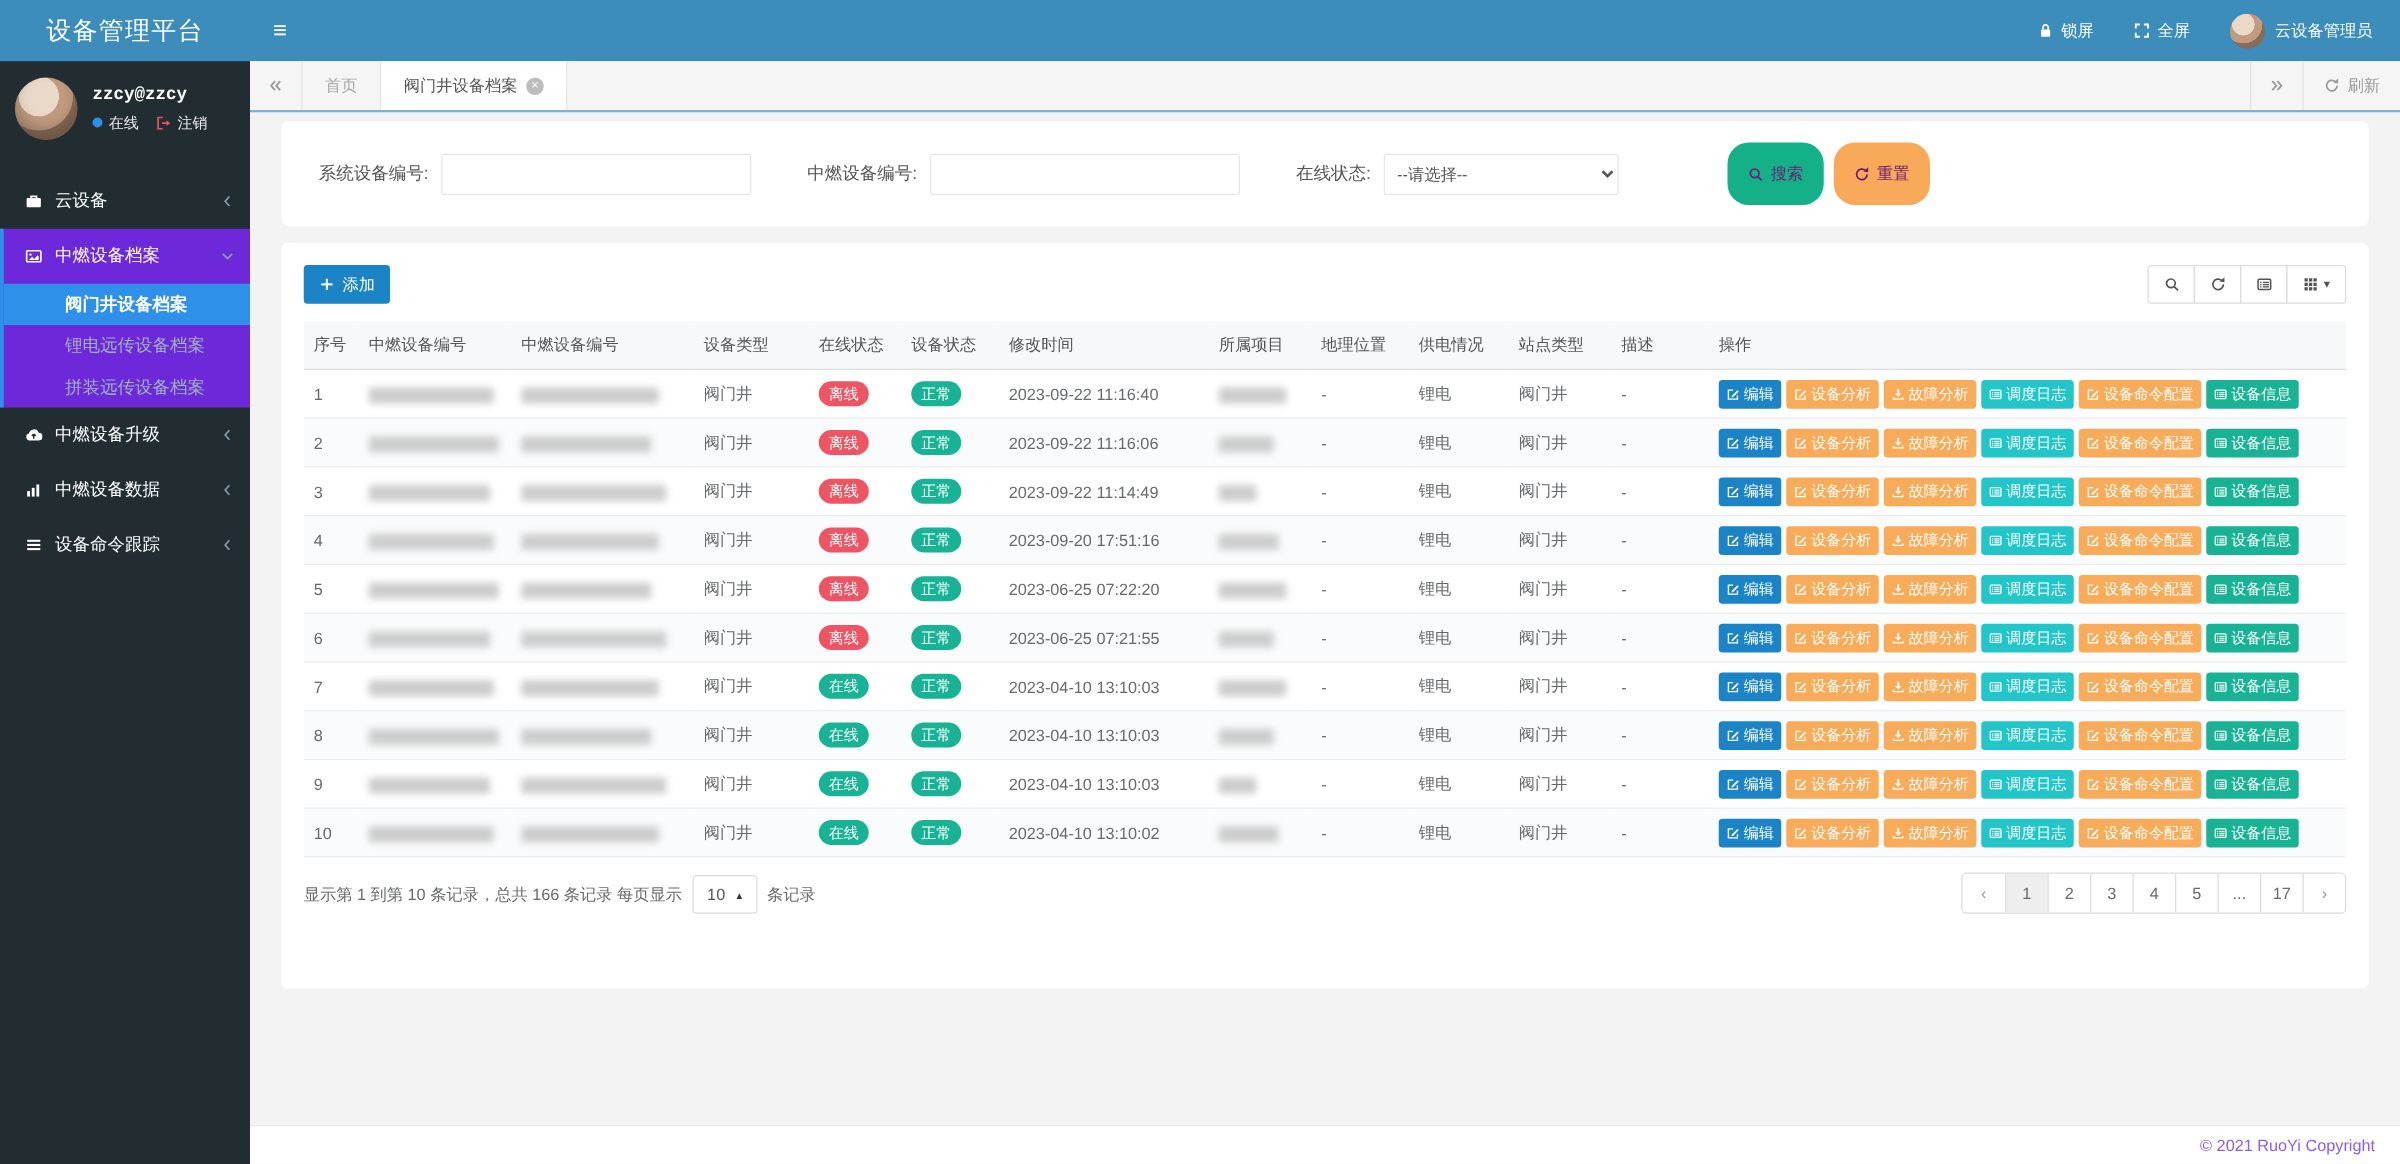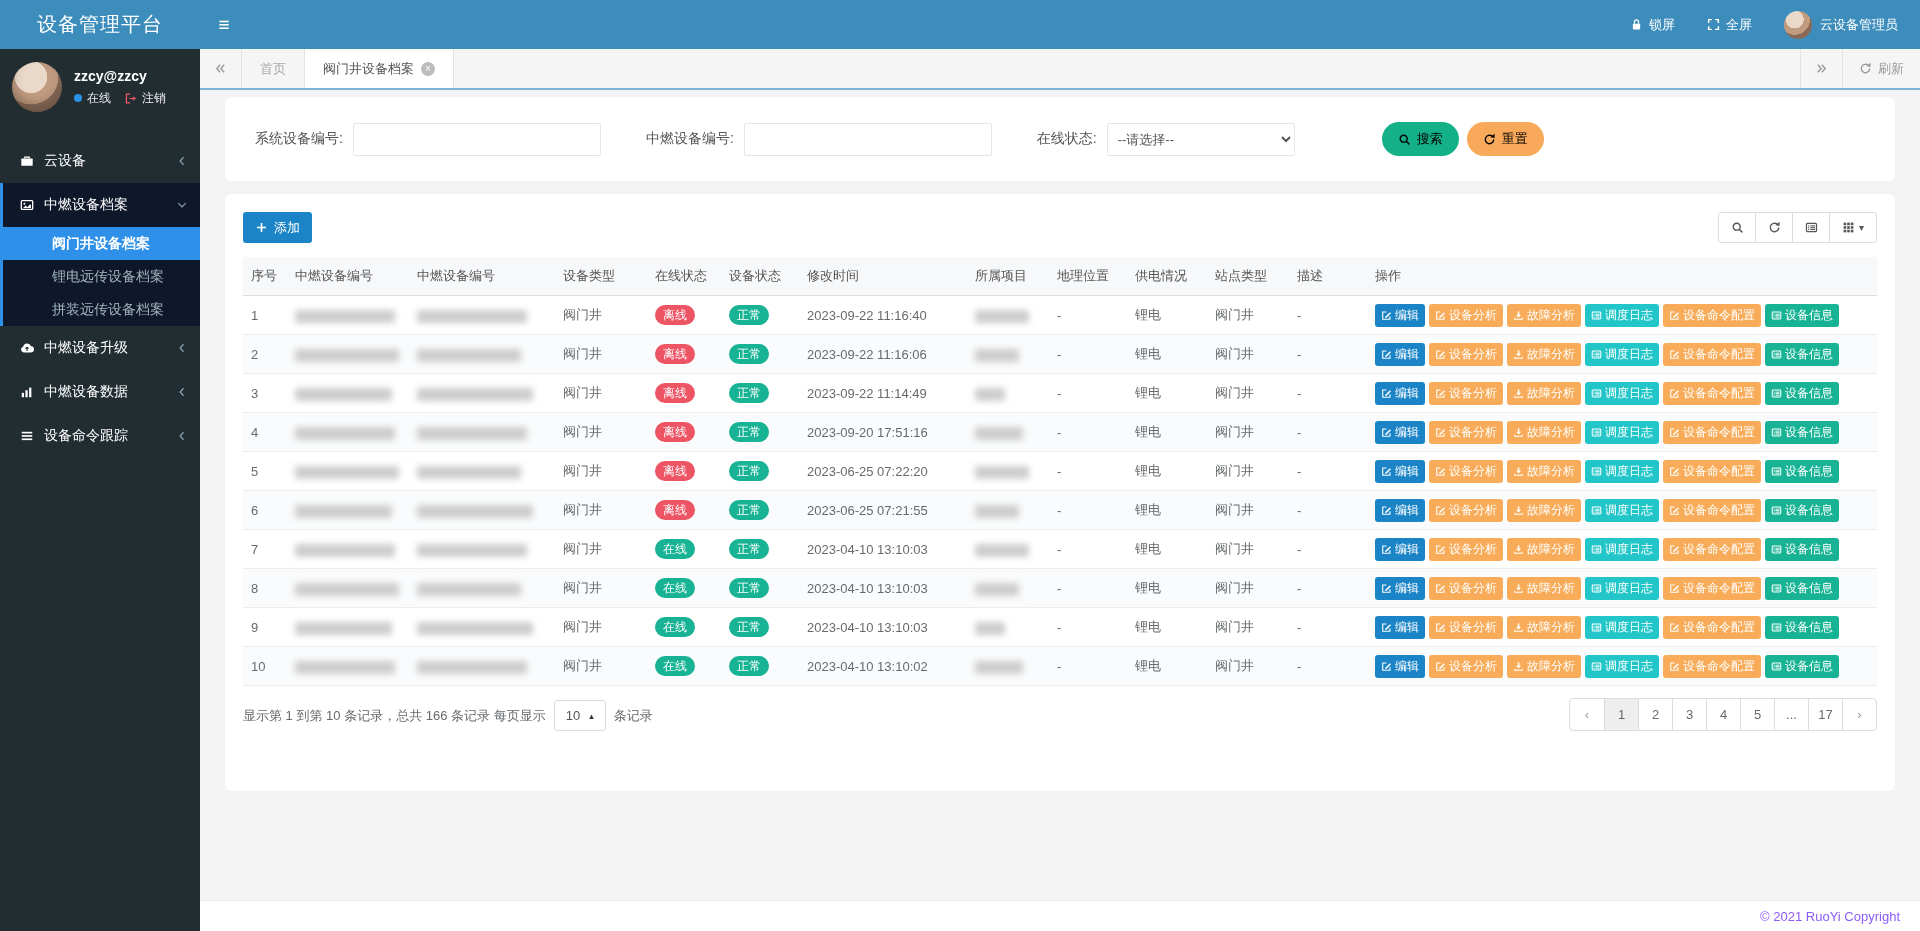--- a/index.html
+++ b/index.html
@@ -2,34 +2,34 @@
 <html><head>
 <meta charset="utf-8">
 <style>
   *{margin:0;padding:0;box-sizing:border-box;}
   html,body{width:1920px;height:931px;overflow:hidden;}
   body{font-family:"Liberation Sans","DejaVu Sans",sans-serif;font-size:13px;color:#676a6c;background:#f3f3f4;}
   svg{display:inline-block;vertical-align:middle;}
   .ic{display:inline-flex;align-items:center;justify-content:center;}
 
   
-  .sidebar{position:fixed;left:0;top:0;width:200px;height:931px;background:#222d32;z-index:20;}
+  .sidebar{position:fixed;left:0;top:0;width:200px;height:931px;background:#222d32;z-index:20;font-family:Liberation Mono, monospace;}
   .logo{height:49px;background:#3c8dbc;color:#fff;font-size:20px;font-weight:400;display:flex;align-items:center;justify-content:center;letter-spacing:1px;}
   .user-panel{display:flex;align-items:center;padding:13px 12px;}
   .avatar{width:50px;height:50px;border-radius:50%;flex:0 0 50px;
     background:radial-gradient(circle at 38% 30%,#ead9c9 0 34%,#c09b80 35% 58%,#8a6a57 59% 100%);
     box-shadow:inset 0 -8px 10px rgba(60,50,40,.35);}
   .user-meta{margin-left:12px;}
   .user-name{color:#fff;font-weight:bold;font-size:14px;margin-bottom:6px;}
   .user-status{display:flex;align-items:center;gap:5px;font-size:12px;color:#ececec;}
   .dot{width:8px;height:8px;border-radius:50%;background:#2d8fe5;display:inline-block;}
   .logout-ic{color:#ed5565;margin-left:8px;}
   .menu{margin-top:14px;}
   .menu-section{border-left:3px solid transparent;}
-  .menu-section.active{border-left-color:#2e90e8;background:#0f172a;}
+  .menu-section.active{border-left-color:#2e90e8;background:#6d28d9;}
   .menu-item{height:44px;display:flex;align-items:center;padding:0 12px 0 14px;color:#ffffff;font-size:14px;cursor:pointer;}
   .menu-section.active .menu-item{color:#fff;}
   .mi-icon{width:20px;margin-right:7px;color:inherit;}
   .mi-icon svg{width:14px;height:14px;}
   .mi-caret{margin-left:auto;color:#8aa4af;}
   .mi-caret svg{width:12px;height:12px;}
   .submenu-item{height:33px;display:flex;align-items:center;padding-left:49px;color:#9fb3bd;font-size:14px;cursor:pointer;}
   .submenu-item.active{background:#2e90e8;color:#fff;font-weight:bold;}
 
   
@@ -53,21 +53,21 @@
 
   
   .content{flex:1;background:#f3f3f4;padding:7px 25px 0;overflow:hidden;}
   .card{background:#fff;border-radius:6px;}
   .search-card{height:84px;display:flex;align-items:center;padding:0 30px;}
   .field{display:flex;align-items:center;}
   .field label{font-size:14px;color:#555;margin-right:10px;white-space:nowrap;}
   .field input[type=text]{width:248px;height:33px;border:1px solid #e5e6e7;border-radius:2px;padding:0 10px;font-size:13px;color:#555;outline:none;background:#fff;}
   .field select{width:188px;height:33px;border:1px solid #e5e6e7;border-radius:2px;padding:0 6px;font-size:13px;color:#555;outline:none;background:#fff;}
   .gap{width:45px;flex:0 0 45px;}
-  .btn-pill{height:34px;border:none;border-radius:17px;padding:0 16px;color:#000000;font-size:13px;display:inline-flex;align-items:center;gap:6px;cursor:pointer;}
+  .btn-pill{height:50px;border:none;border-radius:17px;padding:0 16px;color:#701a75;font-size:13px;display:inline-flex;align-items:center;gap:6px;cursor:pointer;}
   .search-btn{background:#14b189;margin-left:42px;}
   .reset-btn{background:#f8a95a;margin-left:8px;}
 
   .table-card{margin-top:13px;height:597px;padding:18px;position:relative;}
   .add-btn{background:#1b84c6;color:#fff;height:31px;border:none;border-radius:3px;padding:0 12px;font-size:13px;display:inline-flex;align-items:center;gap:6px;cursor:pointer;}
   .toolbar-icons{position:absolute;right:18px;top:18px;display:flex;}
   .tool-btn{width:38px;height:31px;background:#fff;border:1px solid #dcdcdc;margin-left:-1px;display:flex;align-items:center;justify-content:center;color:#555;cursor:pointer;gap:4px;}
   .tool-btn:first-child{border-radius:3px 0 0 3px;margin-left:0;}
   .tool-btn:last-child{border-radius:0 3px 3px 0;width:48px;}
   .caret-down{font-size:10px;color:#555;}

